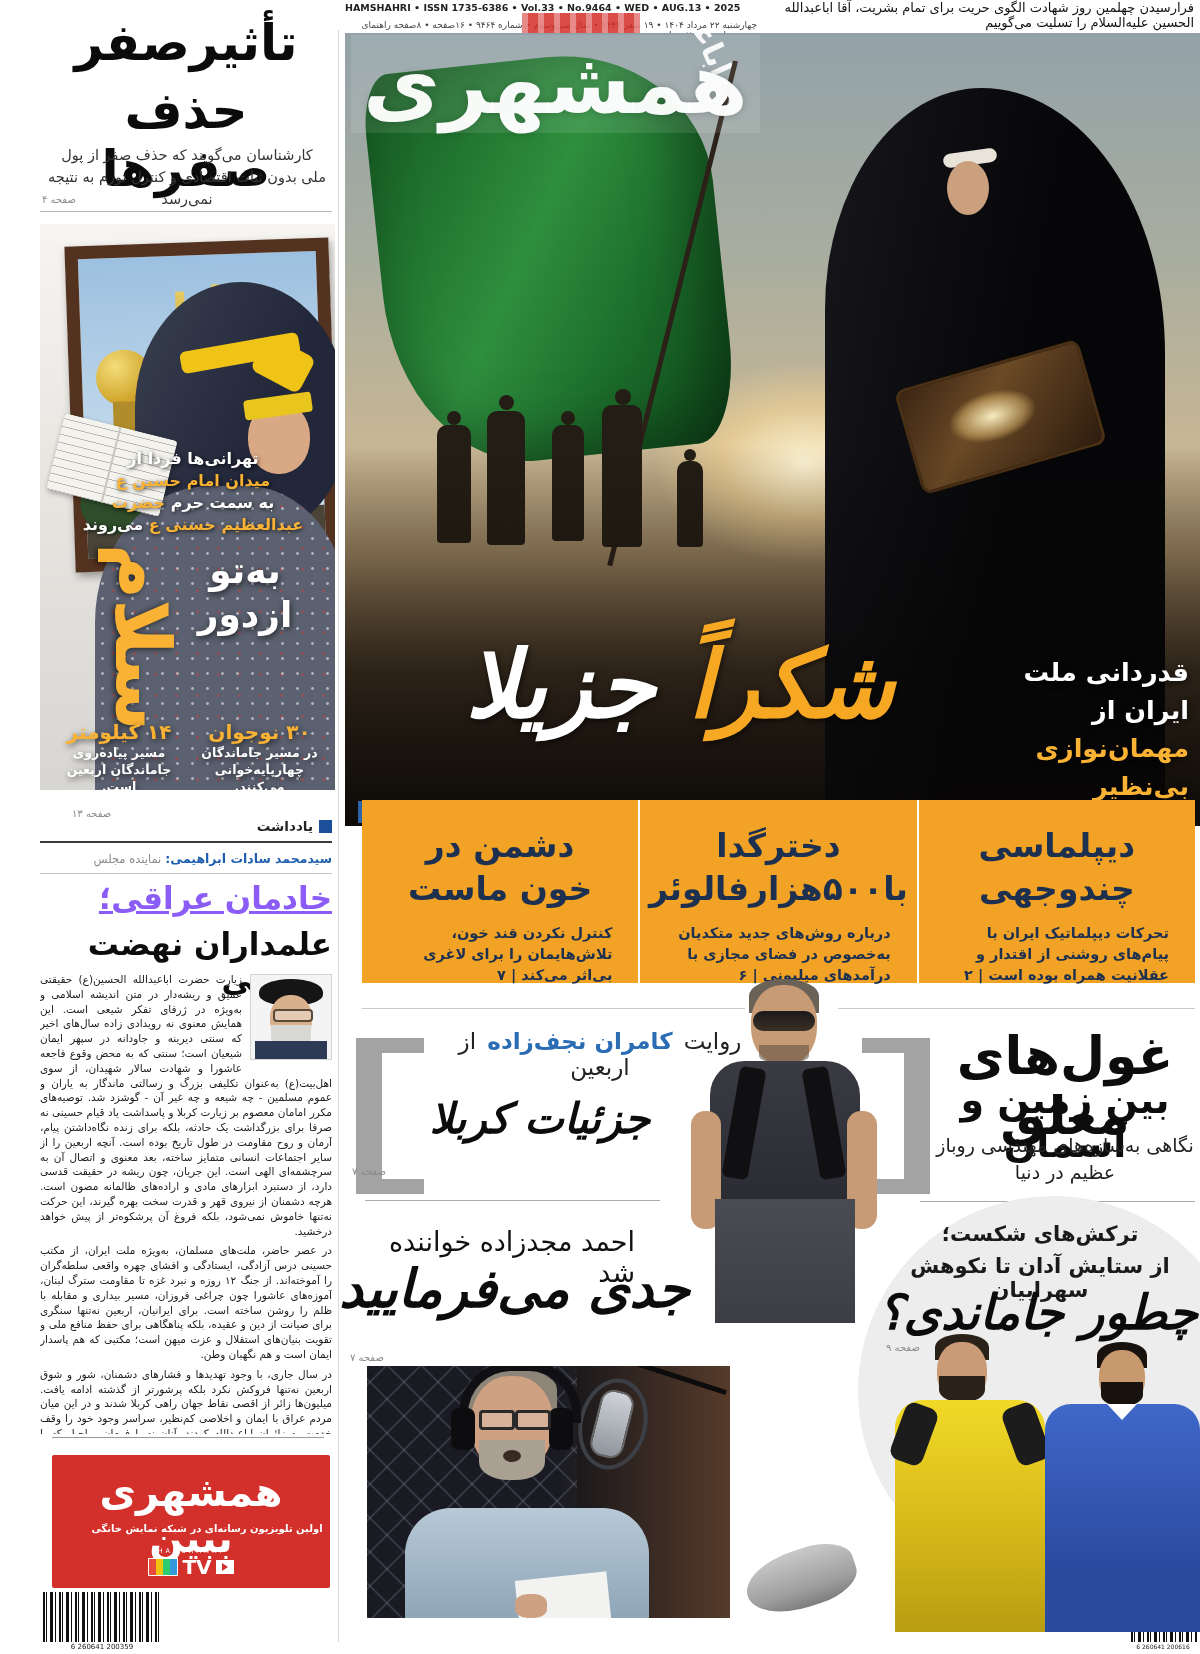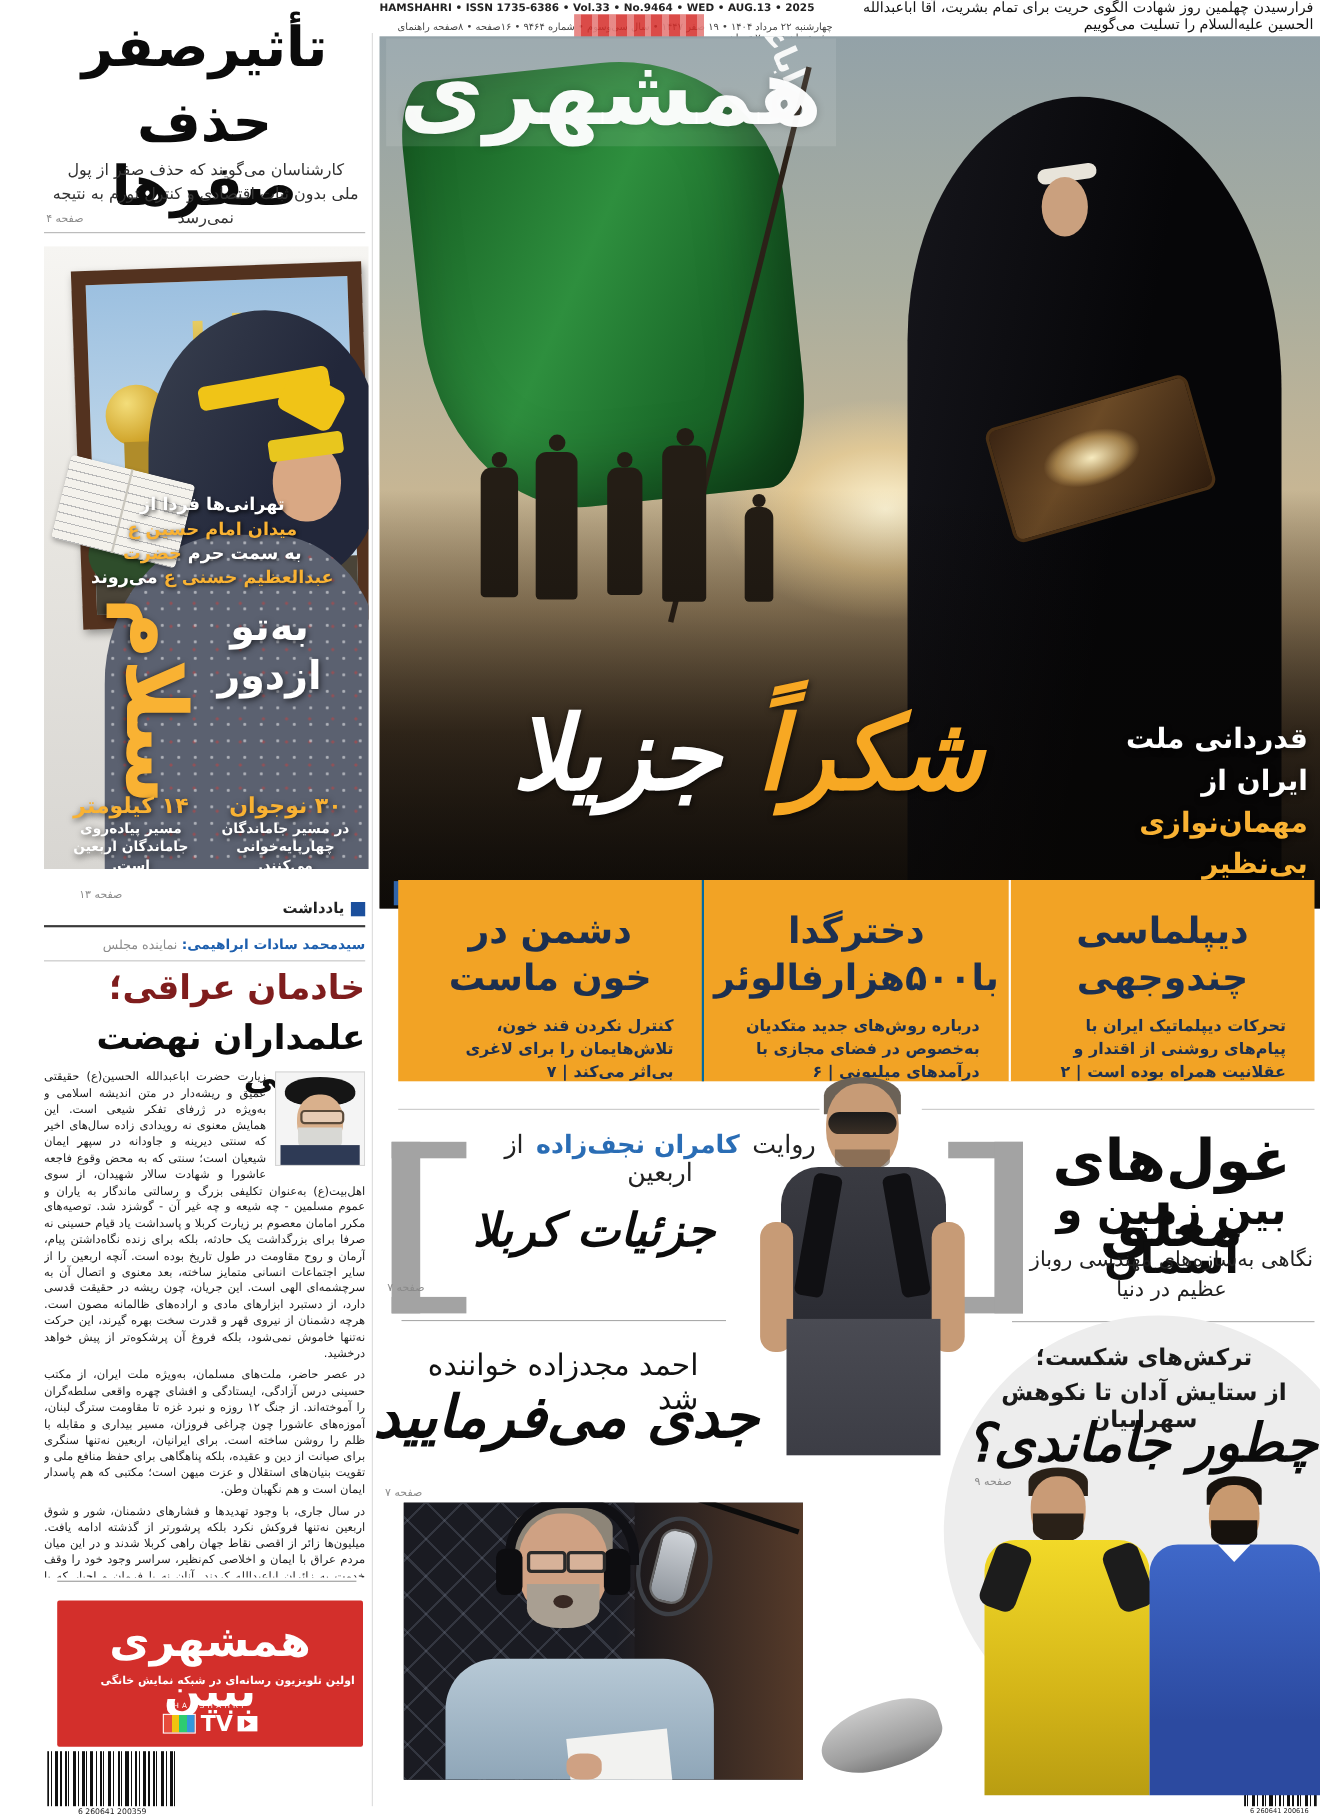--- a/index.html
+++ b/index.html
@@ -15,21 +15,21 @@
   .pg{font-size:10px;color:#8a8a8a;direction:rtl;}
   .rule{background:#b5b5b5;height:1px;}
   .shadow-t{text-shadow:1px 2px 6px rgba(0,0,0,.65);}
   
   .hero{overflow:hidden;background:linear-gradient(#93a2a8 0%,#a8ad9f 28%,#c7b694 52%,#97805e 66%,#4a3a28 80%,#1d1711 100%);}
   .sil{background:#241d15;border-radius:10px 10px 4px 4px;}
   .sil-h{background:#241d15;border-radius:50%;}
   
   .strip{background:#f2a325;display:flex;direction:rtl;}
   .strip .cell{flex:1;color:#1d3050;}
-  .strip .cell.mid{border-left:2px solid #0369a1;border-right:2px solid #fff;}
+  .strip .cell.mid{border-left:2px solid #ffffff;border-right:2px solid #fff;}
   .strip .t{font-size:33px;line-height:43px;font-weight:bold;text-align:center;margin-top:24px;}
   .strip .d{font-size:14.5px;line-height:21px;font-weight:600;text-align:right;margin-top:13px;padding:0 26px;}
   .bracket{border-color:#a3a3a3;border-style:solid;}
   .barcode{background:repeating-linear-gradient(90deg,#111 0 2px,#fff 2px 3px,#111 3px 4px,#fff 4px 7px,#111 7px 10px,#fff 10px 12px,#111 12px 13px,#fff 13px 16px);}
   .body-text{font-size:10.5px;line-height:14.8px;text-align:justify;color:#1c1c1c;direction:rtl;overflow:hidden;}
   .body-text p{margin:0 0 5px 0;}
   .caption{font-size:16px;line-height:22px;font-weight:bold;color:#fff;text-shadow:1px 1px 4px rgba(0,0,0,.8);}
   .yellow{color:#f9b233;}
 </style>
 </head>
@@ -163,21 +163,21 @@
   <div class="abs rtl" style="left:40px;top:818px;width:292px;height:16px;display:flex;align-items:center;gap:6px;">
     <span style="width:13px;height:13px;background:#1b4f9c;display:inline-block;"></span>
     <span class="b" style="font-size:13.5px;color:#222;">یادداشت</span>
   </div>
   <div class="abs" style="left:40px;top:841px;width:292px;height:2px;background:#3a3a3a;"></div>
   <div class="abs rtl" style="left:40px;top:851px;width:292px;font-size:12.5px;">
     <span class="b" style="color:#1d5fae;">سیدمحمد سادات ابراهیمی:</span>
     <span style="color:#8a8a8a;font-size:11.5px;">نماینده مجلس</span>
   </div>
   <div class="abs rule" style="left:40px;top:873px;width:292px;background:#c4c4c4;"></div>
-  <div class="abs rtl r b" style="left:40px;top:880px;width:292px;font-size:31px;color:#7f1d1d;">خادمان عراقی؛</div>
+  <div class="abs rtl r b" style="left:40px;top:880px;width:292px;font-size:31px;color:#8b5cf6;text-decoration:underline;">خادمان عراقی؛</div>
   <div class="abs rtl r b" style="left:40px;top:926px;width:292px;font-size:31px;color:#0c0c0c;">علمداران نهضت حسینی</div>
   <div class="abs body-text" style="left:40px;top:972px;width:292px;height:462px;">
 
     <div style="float:right;width:80px;height:84px;margin:2px 0 4px 8px;position:relative;background:#f4f4f4;border:1px solid #d4d4d4;overflow:hidden;">
       <div class="abs" style="left:8px;top:4px;width:64px;height:26px;background:#151515;border-radius:50% 50% 40% 40%;"></div>
       <div class="abs" style="left:19px;top:20px;width:42px;height:48px;background:#d9b08c;border-radius:46%;"></div>
       <div class="abs" style="left:22px;top:34px;width:36px;height:9px;border:2px solid #5a4a3a;border-radius:4px;background:rgba(255,255,255,.35);"></div>
       <div class="abs" style="left:20px;top:50px;width:40px;height:24px;background:#d8d8d4;border-radius:0 0 48% 48%;"></div>
       <div class="abs" style="left:4px;top:66px;width:72px;height:18px;background:#2e3a55;"></div>
     </div>

